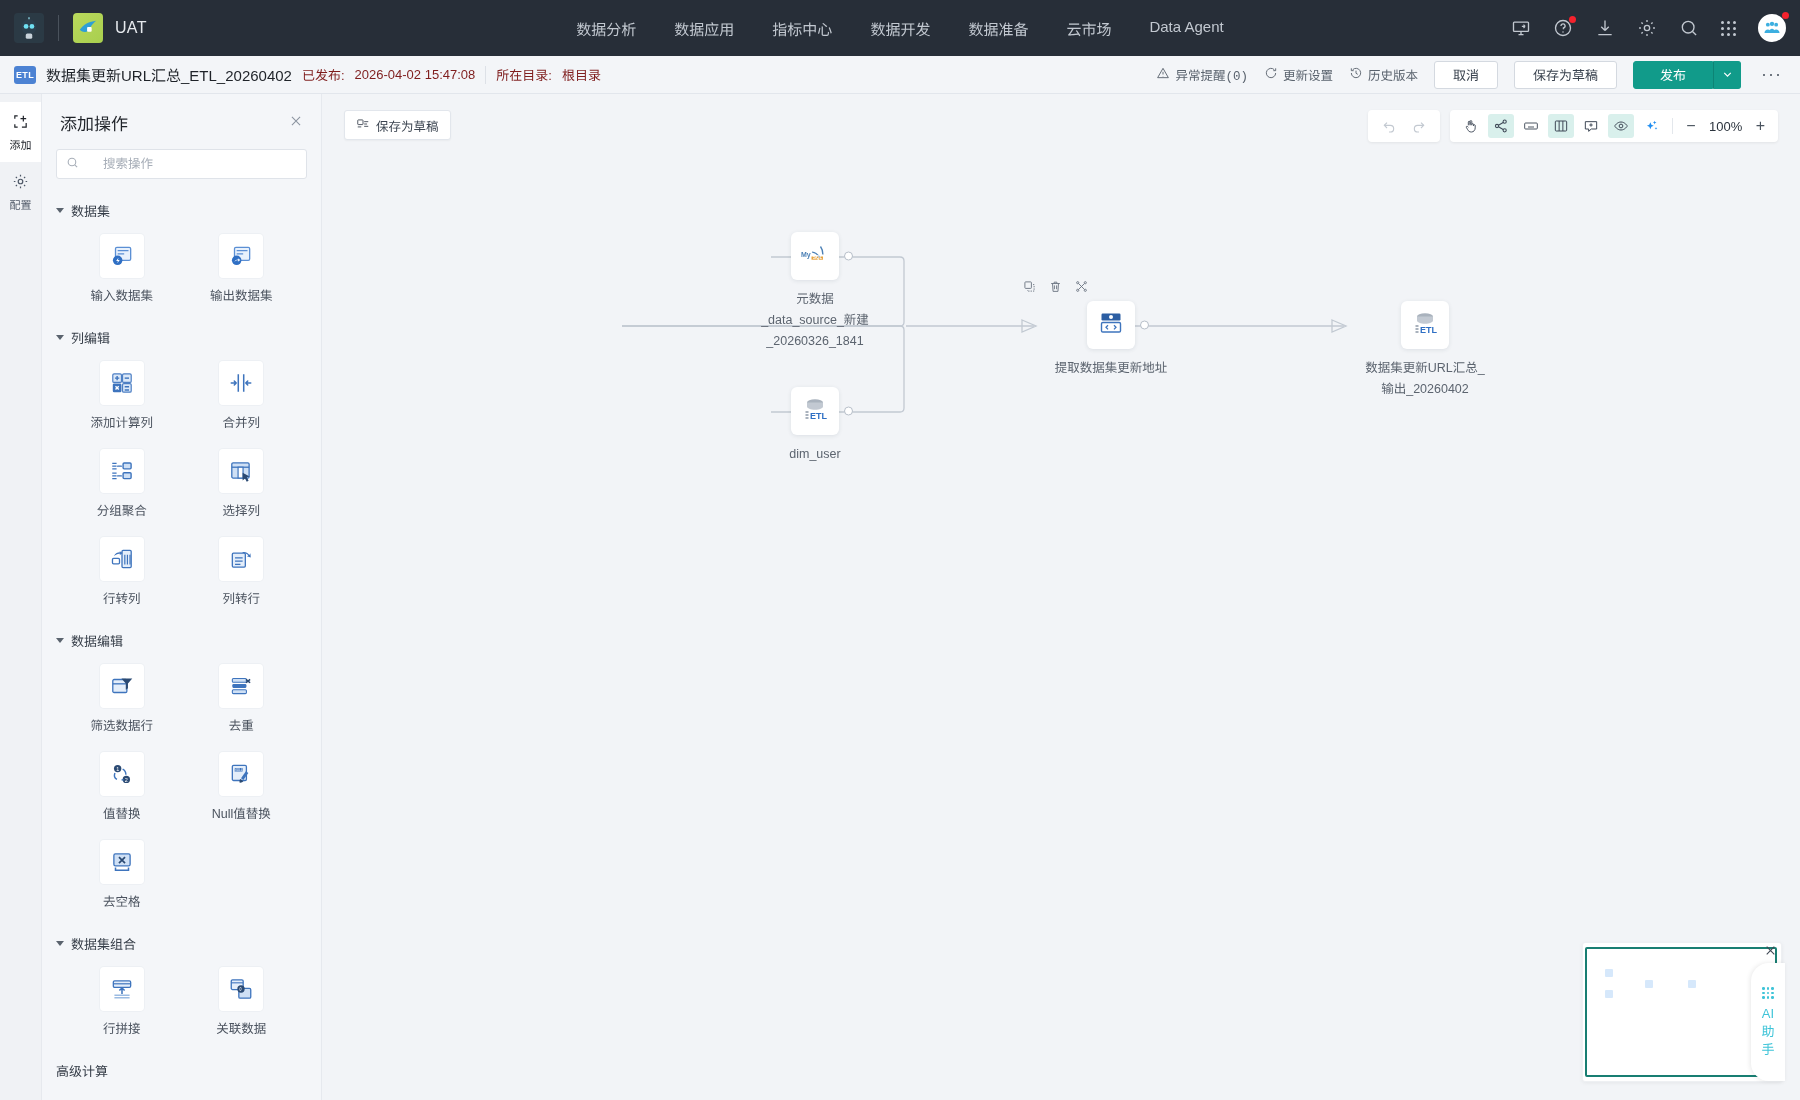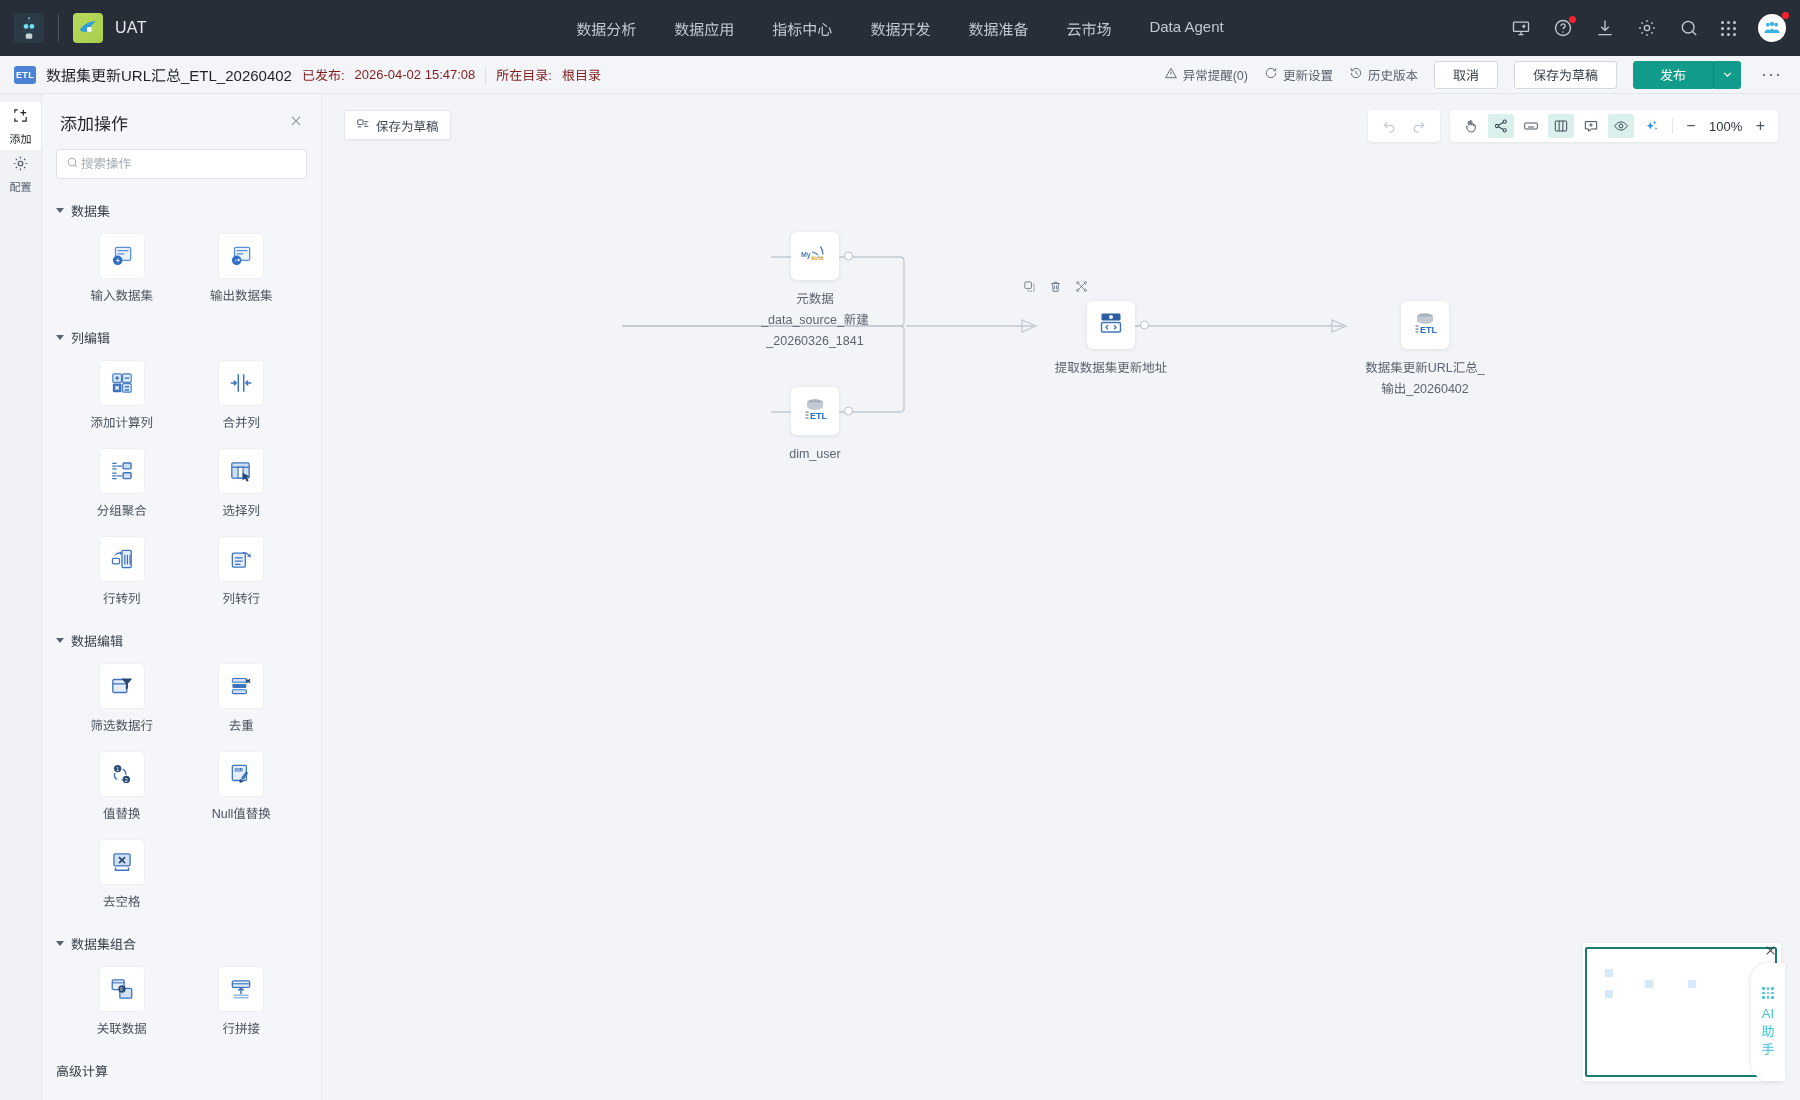--- a/index.html
+++ b/index.html
@@ -60,21 +60,21 @@
     width: 22px; height: 18px; background: #4c82d3; border-radius: 3px; color: #fff;
     font-size: 9px; font-weight: bold; display: flex; align-items: center; justify-content: center;
     letter-spacing: .3px;
   }
   .doc-title { font-size: 15px; color: #1f2329; font-weight: 500; }
   .meta-text { font-size: 13px; color: #7f1d1d; }
   .bar-sep { width: 1px; height: 18px; background: #dde1e7; }
   .subbar-right { margin-left: auto; display: flex; align-items: center; gap: 16px; }
   .tool-link {
     display: flex; align-items: center; gap: 5px; font-size: 12.5px;
-    color: #5a636e; cursor: pointer;
+    color: #5a636e; cursor: pointer; font-family: Liberation Mono, monospace;
   }
   .tool-link svg { width: 14px; height: 14px; }
   .btn {
     height: 28px; padding: 0 18px; border-radius: 3px; font-size: 13px;
     display: flex; align-items: center; justify-content: center; cursor: pointer;
     border: 1px solid #d4d9e0; background: #fff; color: #3b4450; white-space: nowrap;
   }
   .btn-primary {
     background: #119b8a; border-color: #119b8a; color: #fff; border-radius: 3px 0 0 3px;
     padding: 0 26px;
@@ -86,40 +86,40 @@
   }
   .split-group { display: flex; }
   .more-dots { color: #5a636e; font-size: 18px; cursor: pointer; letter-spacing: 1px; padding: 0 4px;}
 
   
   .main { display: flex; height: calc(1100px - 56px - 38px); }
 
   
   .rail { width: 42px; background: #f0f2f5; border-right: 1px solid #e6e9ee; padding-top: 8px; }
   .rail-item {
-    height: 48px; display: flex; flex-direction: column; align-items: center;
+    height: 60px; display: flex; flex-direction: column; align-items: center;
     justify-content: center; gap: 4px; cursor: pointer; color: #4e5867; font-size: 11px;
   }
   .rail-item.active { background: #fff; color: #1f2329; }
   .rail-item svg { width: 17px; height: 17px; }
 
   
   .panel {
     width: 280px; background: #f4f6f9; border-right: 1px solid #e6e9ee;
     display: flex; flex-direction: column; overflow: hidden;
   }
   .panel-head {
     display: flex; align-items: center; padding: 16px 18px 10px 18px;
   }
   .panel-title { font-size: 17px; color: #1f2329; }
   .panel-close { margin-left: auto; cursor: pointer; color: #8b94a0; font-size: 16px; line-height: 1; }
   .search-wrap { padding: 4px 14px 12px 14px; }
   .search-box {
     height: 30px; background: #fff; border: 1px solid #dfe3e9; border-radius: 3px;
-    display: flex; align-items: center; gap: 2px; padding: 0 9px;
+    display: flex; align-items: center; gap: 24px; padding: 0 9px;
   }
   .search-box svg { width: 13px; height: 13px; color: #a7aeb8; }
   .search-box input {
     border: none; outline: none; font-size: 12.5px; color: #333; width: 100%;
     background: transparent; font-family: inherit;
   }
   .search-box input::placeholder { color: #a7aeb8; }
   .panel-scroll { overflow-y: auto; flex: 1; padding-bottom: 20px; }
   .panel-scroll::-webkit-scrollbar { width: 6px; }
   .panel-scroll::-webkit-scrollbar-thumb { background: #cdd3db; border-radius: 3px; }
@@ -561,39 +561,39 @@
       </div>
 
       <div class="group-head">
         <i class="caret"></i>
         <span>数据集组合</span>
       </div>
       <div class="tiles">
         <div class="tile">
           <span class="tile-ico">
             <svg viewBox="0 0 24 24" fill="none">
+                <rect x="4" y="4.5" width="16" height="6" rx="1.2" fill="#e4eefa" stroke="#3e74bd" stroke-width="1.2"></rect>
+                <path d="M4 7.2h16" stroke="#3e74bd" stroke-width="1.1"></path>
+                <path d="M12 16.6V11m0 0-2.4 2.4M12 11l2.4 2.4" stroke="#3e74bd" stroke-width="1.4"></path>
+                <path d="M5 17.8h14M5 20h14" stroke="#9bbbe2" stroke-width="1.4"></path>
+              </svg>
+          </span>
+          <span class="tile-label">行拼接</span>
+        </div>
+        <div class="tile">
+          <span class="tile-ico">
+            <svg viewBox="0 0 24 24" fill="none">
                 <rect x="3" y="3.5" width="11" height="9" rx="1.2" fill="#e4eefa" stroke="#3e74bd" stroke-width="1.2"></rect>
                 <path d="M3 6.3h11" stroke="#3e74bd" stroke-width="1"></path>
                 <rect x="10" y="11.5" width="11" height="9" rx="1.2" fill="#cfe0f5" stroke="#3e74bd" stroke-width="1.2"></rect>
                 <circle cx="12" cy="12" r="3.4" fill="#2b4a73"></circle>
                 <path d="M10.6 11.3a1.3 1.3 0 0 1 1.9 0M12.4 12.7a1.3 1.3 0 0 1-1.9 0" stroke="#fff" stroke-width=".9" fill="none"></path>
               </svg>
           </span>
           <span class="tile-label">关联数据</span>
-        </div>
-        <div class="tile">
-          <span class="tile-ico">
-            <svg viewBox="0 0 24 24" fill="none">
-                <rect x="4" y="4.5" width="16" height="6" rx="1.2" fill="#e4eefa" stroke="#3e74bd" stroke-width="1.2"></rect>
-                <path d="M4 7.2h16" stroke="#3e74bd" stroke-width="1.1"></path>
-                <path d="M12 16.6V11m0 0-2.4 2.4M12 11l2.4 2.4" stroke="#3e74bd" stroke-width="1.4"></path>
-                <path d="M5 17.8h14M5 20h14" stroke="#9bbbe2" stroke-width="1.4"></path>
-              </svg>
-          </span>
-          <span class="tile-label">行拼接</span>
         </div>
       </div>
 
       <div class="group-head">
         <span>高级计算</span>
       </div>
     </div>
   </div>
 
   <div class="canvas">

